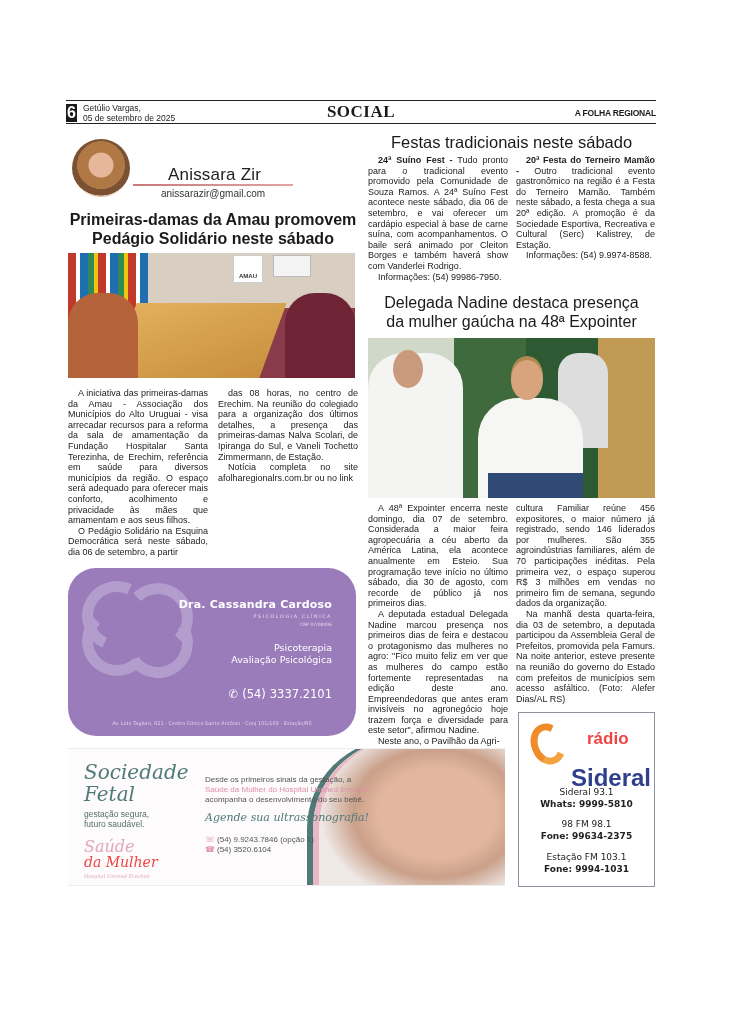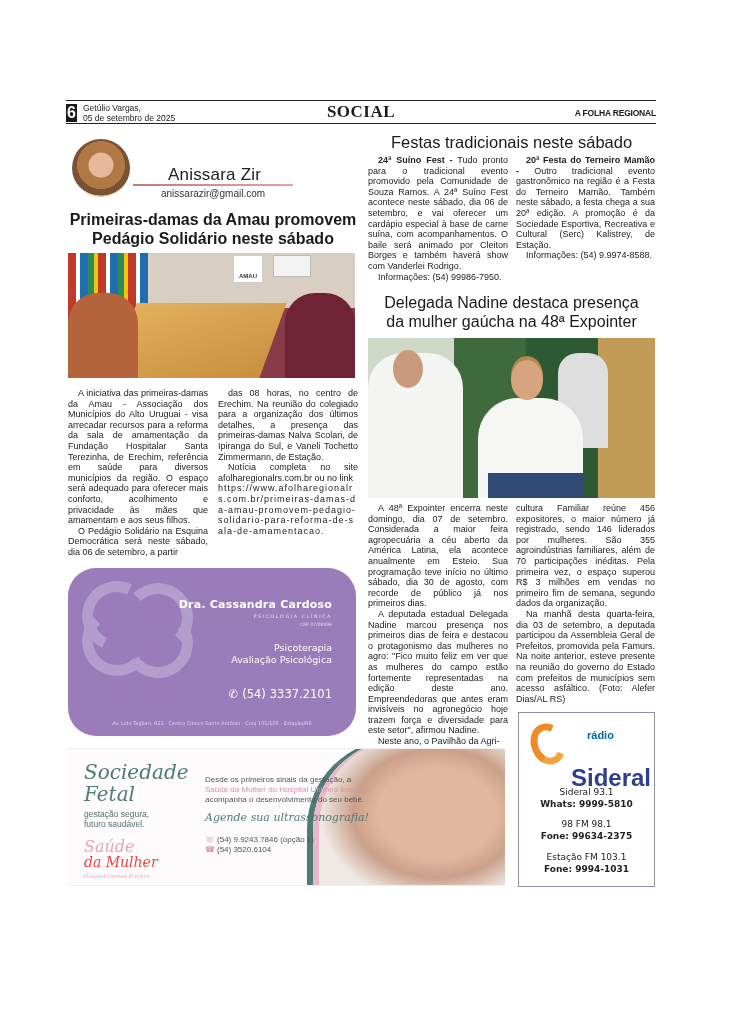--- a/index.html
+++ b/index.html
@@ -65,21 +65,21 @@
   .ad-fetal .brand3 { position: absolute; left: 16px; top: 124px; font-family: "DejaVu Serif", serif; font-style: italic; font-size: 5px; color: #e2a7b8; }
   .ad-fetal .desc { position: absolute; left: 137px; top: 26px; font-size: 8px; line-height: 10px; color: #555; }
   .ad-fetal .desc .pink { color: #e08fa6; }
   .ad-fetal .cta { position: absolute; left: 137px; top: 62px; font-family: "DejaVu Serif", serif; font-style: italic; font-size: 11px; color: #4f7a78; }
   .ad-fetal .contacts { position: absolute; left: 137px; top: 86px; font-size: 8px; line-height: 10px; color: #555; }
   .ad-fetal .contacts span.ic { color: #e08fa6; margin-right: 2px; }
   .ad-fetal .belly { position: absolute; left: 245px; top: -10px; width: 220px; height: 165px; border-radius: 90px 0 0 0; background: radial-gradient(ellipse at 55% 45%, #e3b79f 0 35%, #caa08a 50%, #efe9e6 70%); border-left: 6px solid #e9b8c4; box-shadow: -6px 0 0 #4f7a78; }
 
   .ad-radio { position: absolute; left: 518px; top: 712px; width: 137px; height: 175px; border: 1px solid #8e93a0; background: #fff; }
   .ad-radio .logo-s { position: absolute; left: 12px; top: 10px; width: 34px; height: 42px; border: 7px solid #f08b2a; border-radius: 50%; border-right-color: transparent; border-bottom-color: #f5a340; transform: rotate(-20deg); }
-  .ad-radio .radio-word { position: absolute; left: 68px; top: 16px; font-size: 11px; font-weight: bold; color: #0369a1; }
+  .ad-radio .radio-word { position: absolute; left: 68px; top: 16px; font-size: 17px; font-weight: bold; color: #ef4444; }
   .ad-radio .sideral-word { position: absolute; left: 52px; top: 51px; font-size: 24px; font-weight: bold; color: #2f3f8c; }
   .ad-radio .station { position: absolute; left: 0; right: 0; text-align: center; font-family: "DejaVu Sans", sans-serif; font-size: 9px; line-height: 12px; color: #222; }
   .ad-radio .station b { font-weight: bold; display: block; }
 </style>
 </head>
 <body>
 
 <div class="header">
   <div class="page-num">6</div>
   <div class="header-city">
@@ -110,21 +110,20 @@
   <div class="board"></div>
 </div>
 
 <div class="body-text" style="left:68px; top:388px; width:140px;">
   <p>A iniciativa das primeiras-damas da Amau - Associação dos Municípios do Alto Uruguai - visa arrecadar recursos para a reforma da sala de amamentação da Fundação Hospitalar Santa Terezinha, de Erechim, referência em saúde para diversos municípios da região. O espaço será adequado para oferecer mais conforto, acolhimento e privacidade às mães que amamentam e aos seus filhos.</p>
   <p>O Pedágio Solidário na Esquina Democrática será neste sábado, dia 06 de setembro, a partir</p>
 </div>
 <div class="body-text" style="left:218px; top:388px; width:140px;">
   <p>das 08 horas, no centro de Erechim. Na reunião do colegiado para a organização dos últimos detalhes, a presença das primeiras-damas Nalva Scolari, de Ipiranga do Sul, e Vaneli Tochetto Zimmermann, de Estação.</p>
   <p>Notícia completa no site afolharegionalrs.com.br ou no link</p>
-  <div class="link-text">https://www.afolharegionalrs.com.br/primeiras-damas-da-amau-promovem-pedagio-solidario-para-reforma-de-sala-de-amamentacao.</div>
 </div>
 
 <div class="headline" style="left:368px; top:133px; width:287px; font-size:16.5px;">Festas tradicionais neste sábado</div>
 <div class="body-text" style="left:368px; top:155px; width:140px;">
   <p><b>24ª Suíno Fest -</b><span> Tudo pronto para o tradicional evento promovido pela Comunidade de Souza Ramos. A 24ª Suíno Fest acontece neste sábado, dia 06 de setembro, e vai oferecer um cardápio especial à base de carne suína, com acompanhamentos. O baile será animado por Cleiton Borges e também haverá show com Vanderlei Rodrigo.</span></p>
   <p>Informações: (54) 99986-7950.</p>
 </div>
 <div class="body-text" style="left:516px; top:155px; width:139px;">
   <p><b>20ª Festa do Terneiro Mamão -</b><span> Outro tradicional evento gastronômico na região é a Festa do Terneiro Mamão. Também neste sábado, a festa chega a sua 20ª edição. A promoção é da Sociedade Esportiva, Recreativa e Cultural (Serc) Kalistrey, de Estação.</span></p>
   <p>Informações: (54) 9.9974-8588.</p>

